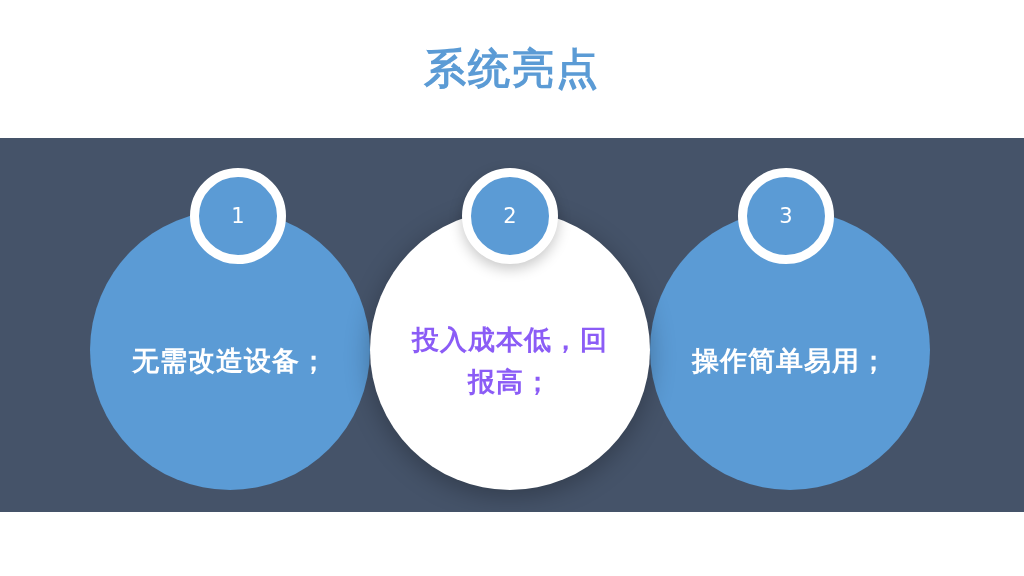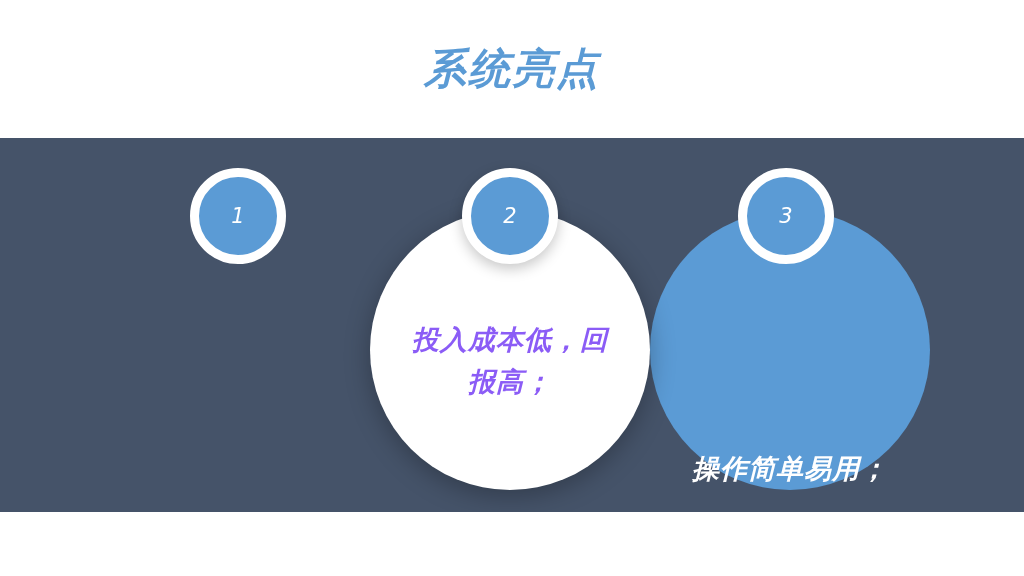--- a/index.html
+++ b/index.html
@@ -13,21 +13,20 @@
     overflow: hidden;
     background: #ffffff;
     font-family: "DejaVu Sans", "Liberation Sans", sans-serif;
   }
 
   .slide {
     position: relative;
     width: 900px;
     height: 576px;
     background: #ffffff;
-    font-style: italic;
   }
 
   
   .slide-title {
     position: absolute;
     top: 44px;
     left: 0;
     width: 1024px;
     text-align: center;
     font-size: 42px;
@@ -61,21 +60,21 @@
     box-sizing: border-box;
   }
   
   .circle-1 { left: 90px;  top: 72px; background: #5b9bd5; }
   .circle-2 {
     left: 370px; top: 72px;
     background: #ffffff;
     box-shadow: 0 6px 26px rgba(0,0,0,0.28);
     z-index: 3;
   }
-  .circle-3 { left: 650px; top: 72px; background: #5b9bd5; align-items: flex-end; }
+  .circle-3 { left: 650px; top: 72px; background: #5b9bd5; }
 
   .circle-text {
     width: 210px;
     text-align: center;
     font-size: 27px;
     font-weight: bold;
     line-height: 1.55;
     letter-spacing: 1px;
     margin-top: 22px;
     word-break: break-all;
@@ -110,20 +109,23 @@
 </style>
 </head>
 <body>
 
 <div class="slide">
 
   <div class="slide-title">系统亮点</div>
 
   <div class="band">
 
+    <div class="circle circle-1">
+      <div class="circle-text">无需改造设备；</div>
+    </div>
 
     <div class="circle circle-2">
       <div class="circle-text">投入成本低，回报高；</div>
     </div>
 
     <div class="circle circle-3">
       <div class="circle-text">操作简单易用；</div>
     </div>
 
     <div class="badge badge-1">1</div>

